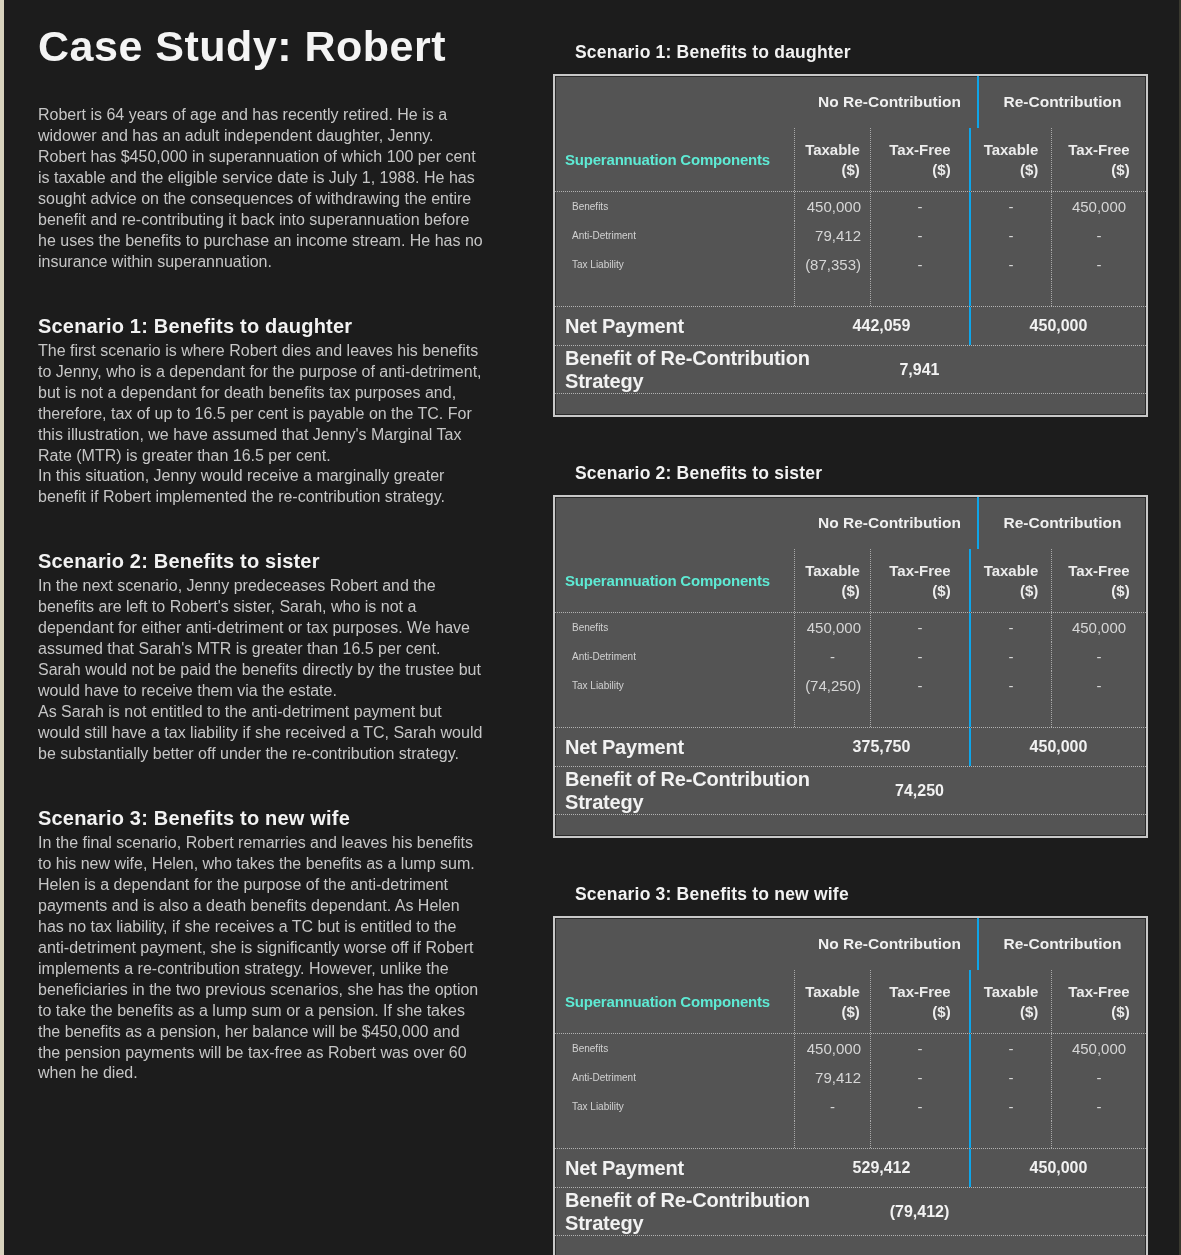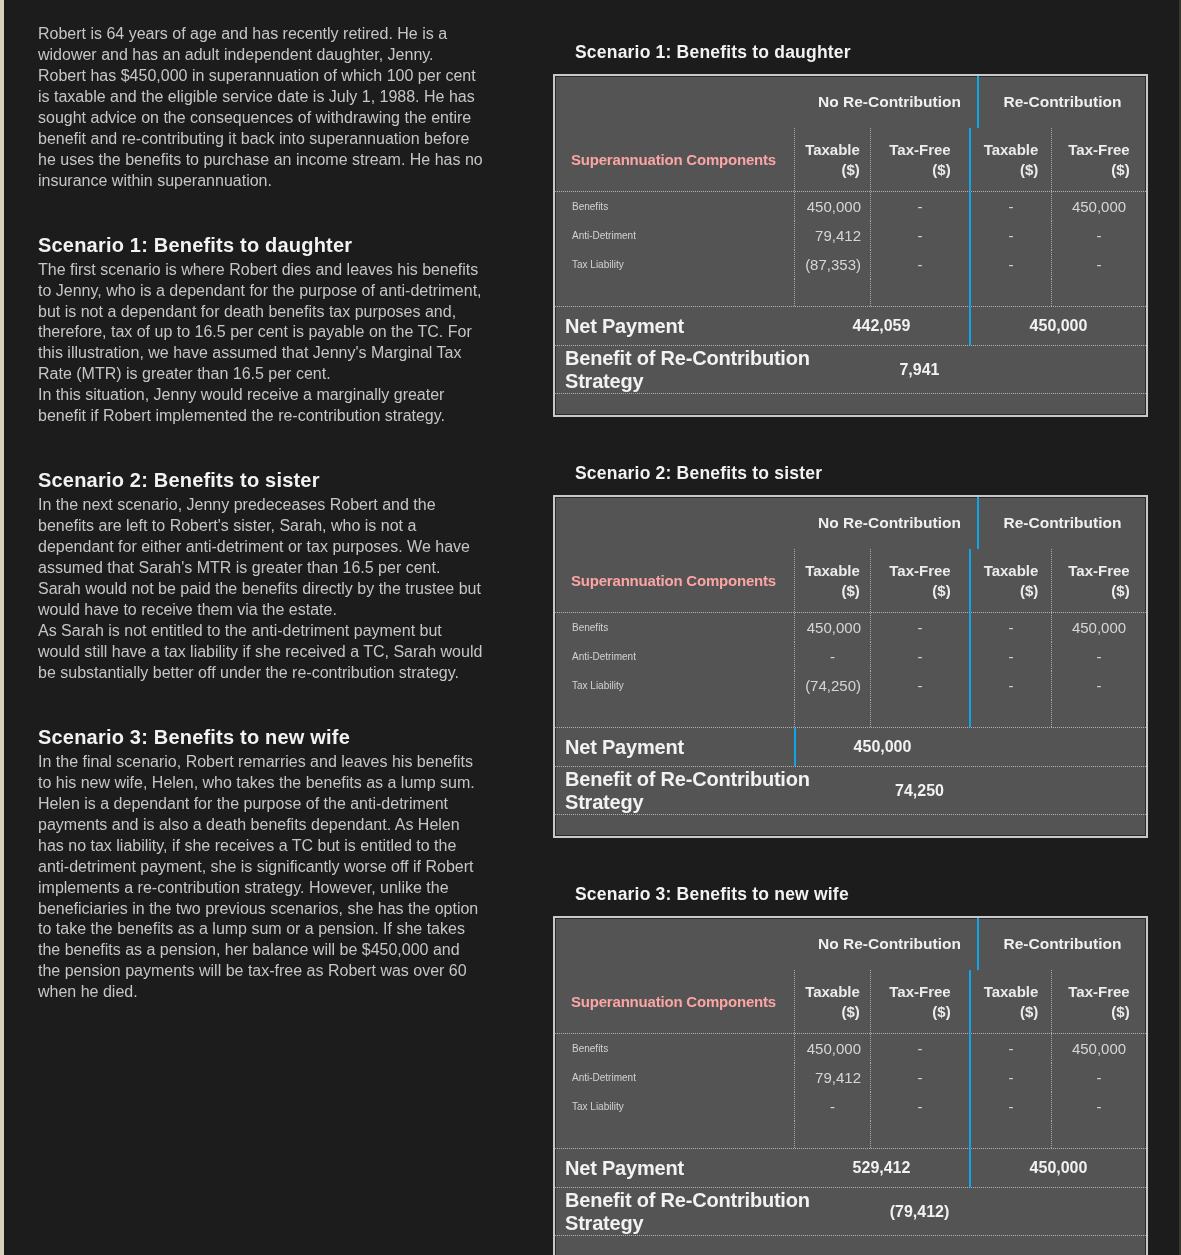--- a/index.html
+++ b/index.html
@@ -39,37 +39,38 @@
   .r-sub{height:63px;border-bottom:1px dotted rgba(255,255,255,0.55);}
   .r-data{height:29px;}
   .r-spacer{height:27px;border-bottom:1px dotted rgba(255,255,255,0.55);}
   .r-net{height:38px;grid-template-columns:239px 175px 1fr;border-bottom:1px dotted rgba(255,255,255,0.55);}
   .r-benefit{height:47px;grid-template-columns:315px 99px 1fr;border-bottom:1px dotted rgba(255,255,255,0.55);}
   .r-pad{height:21px;}
 
   .c{height:100%;display:flex;align-items:center;box-sizing:border-box;}
   .span2{grid-column:span 2;}
   .group-label{justify-content:center;font-weight:bold;color:#f0f0f0;font-size:15.5px;}
-  .comp-header{padding-left:16px;font-weight:bold;color:#fca5a5;font-size:15px;letter-spacing:-0.2px;}
+  .comp-header{padding-left:10px;font-weight:bold;color:#5eead4;font-size:15px;letter-spacing:-0.2px;}
   .sub{justify-content:center;text-align:right;font-weight:bold;color:#ececec;font-size:15px;line-height:1.3;white-space:pre-line;}
   .row-label{padding-left:17px;font-size:10px;color:#d2d2d2;}
   .val{justify-content:center;font-size:15px;color:#d6d6d6;}
   .val-right{justify-content:flex-end;padding-right:9px;}
   .dl{border-left:1px dotted rgba(255,255,255,0.5);}
   .wl{border-left:2px solid #0ea5e9;}
   .bold-label{padding-left:10px;font-weight:bold;color:#f2f2f2;font-size:20px;letter-spacing:-0.2px;}
   .bold-val{justify-content:center;font-weight:bold;color:#f2f2f2;font-size:16px;}
 </style>
 </head>
 <body>
 
 <div class="edge-left"></div>
 <div class="edge-right"></div>
 
 <div class="left-col">
+  <h1 class="doc-title">Case Study: Robert</h1>
   <p class="body-text">Robert is 64 years of age and has recently retired. He is a widower and has an adult independent daughter, Jenny. Robert has $450,000 in superannuation of which 100 per cent is taxable and the eligible service date is July 1, 1988. He has sought advice on the consequences of withdrawing the entire benefit and re-contributing it back into superannuation before he uses the benefits to purchase an income stream. He has no insurance within superannuation.</p>
 
   <div class="section">
     <h2 class="section-heading">Scenario 1: Benefits to daughter</h2>
     <p class="body-text">The first scenario is where Robert dies and leaves his benefits to Jenny, who is a dependant for the purpose of anti-detriment, but is not a dependant for death benefits tax purposes and, therefore, tax of up to 16.5 per cent is payable on the TC. For this illustration, we have assumed that Jenny's Marginal Tax Rate (MTR) is greater than 16.5 per cent.
 In this situation, Jenny would receive a marginally greater benefit if Robert implemented the re-contribution strategy.</p>
   </div>
 
   <div class="section">
     <h2 class="section-heading">Scenario 2: Benefits to sister</h2>
@@ -188,20 +189,21 @@
       </div>
       <div class="trow r-spacer">
         <div class="c"></div>
         <div class="c dl"></div>
         <div class="c dl"></div>
         <div class="c wl"></div>
         <div class="c dl"></div>
       </div>
       <div class="trow r-net">
         <div class="c bold-label">Net Payment</div>
+        <div class="c bold-val">375,750</div>
         <div class="c bold-val wl">450,000</div>
       </div>
       <div class="trow r-benefit">
         <div class="c bold-label">Benefit of Re-Contribution Strategy</div>
         <div class="c bold-val">74,250</div>
         <div class="c"></div>
       </div>
       <div class="trow r-pad"></div>
     </div>
   </div>

